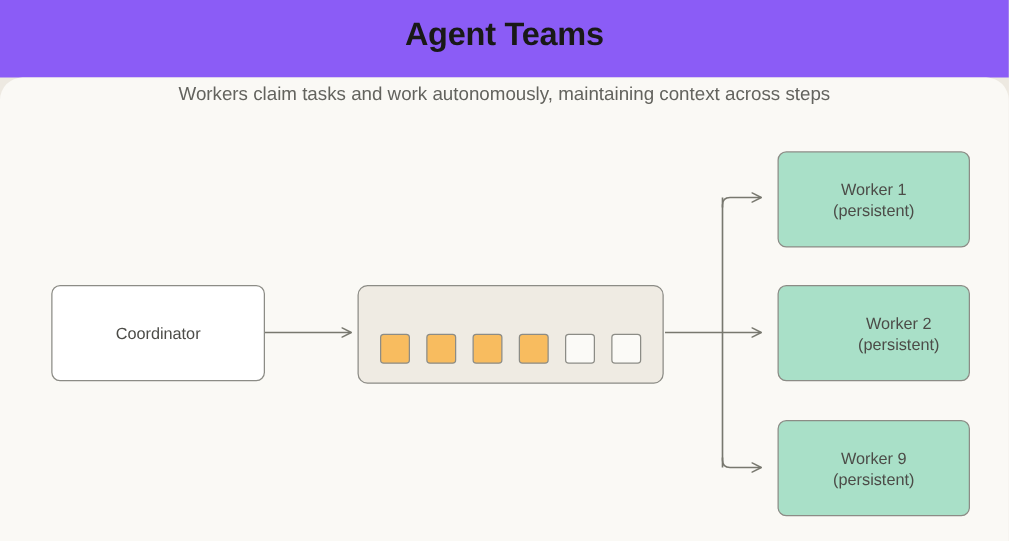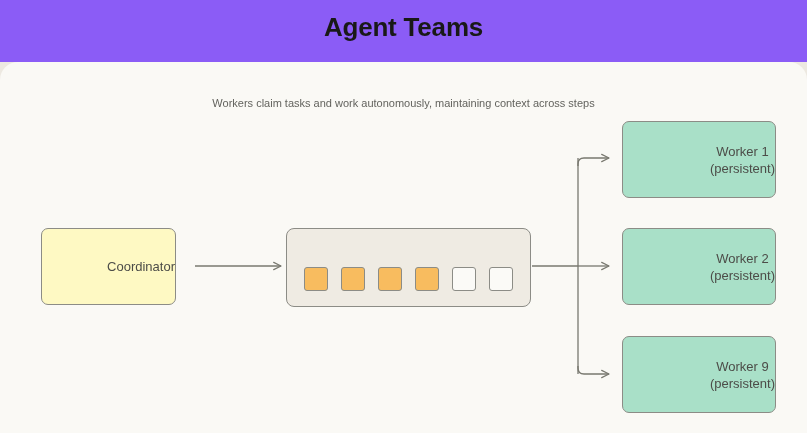--- a/index.html
+++ b/index.html
@@ -47,24 +47,24 @@
     position: absolute;
     left: 0; top: 62px;
     width: 807px;
     height: 371px;
     background: #FAF9F5;
     border-top-left-radius: 18px;
     border-top-right-radius: 18px;
   }
   .canvas-subtitle {
     position: absolute;
-    left: 0; top: 32px;
-    width: 807px;
-    text-align: center;
-    font-size: 11px;
+    left: 0; top: 5px;
+    width: 807px;
+    text-align: center;
+    font-size: 15px;
     color: #63635E;
     line-height: 18px;
   }
 
   
   .diagram {
     position: absolute;
     left: 0; top: 0;
     width: 807px;
     height: 433px;
@@ -78,33 +78,33 @@
   }
 
   
   .node {
     position: absolute;
     box-sizing: border-box;
     border: 1.3px solid #8C8C86;
     border-radius: 7px;
     display: flex;
     align-items: center;
-    justify-content: flex-end;
+    justify-content: center;
     text-align: center;
   }
   .node-label {
     font-size: 13px;
     color: #4C4C48;
     line-height: 17px;
   }
 
   .node-coordinator {
     left: 41px; top: 228px;
-    width: 135px; height: 77px;
-    background: #fef9c3;
+    width: 171px; height: 77px;
+    background: #ffffff;
   }
 
   .node-worker {
     left: 622px;
     width: 154px; height: 77px;
     background: #A9E0C8;
   }
   .node-worker-1 { top: 121px; }
   .node-worker-2 { top: 228px; padding-left: 40px; }
   .node-worker-3 { top: 336px; }

